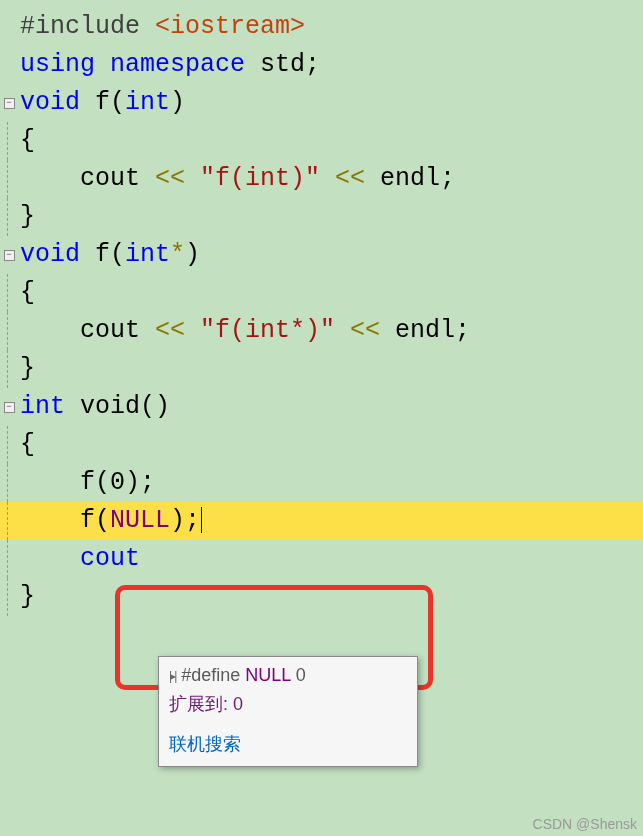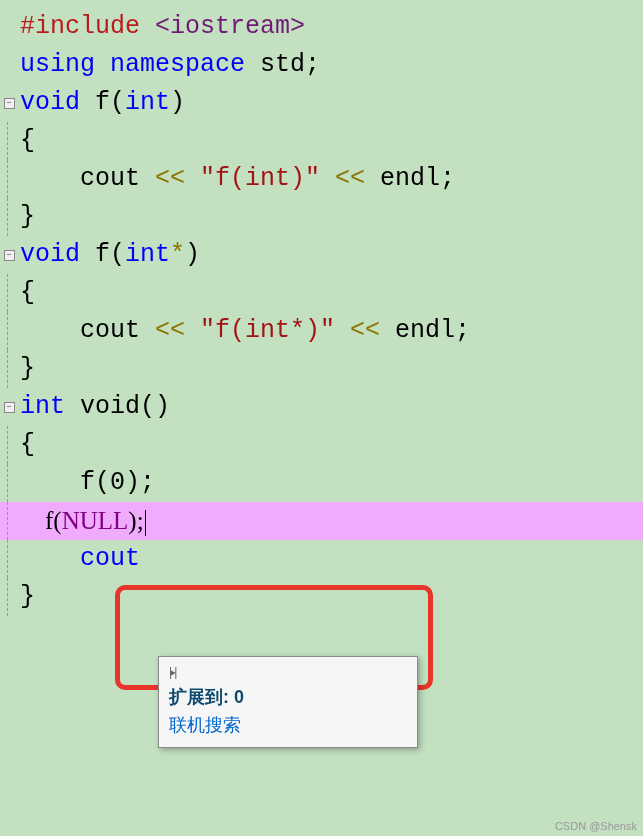--- a/index.html
+++ b/index.html
@@ -45,31 +45,30 @@
       text-align: center;
       color: #555;
     }
     .vline {
       position: absolute;
       left: 7px;
       top: 0;
       bottom: 0;
       border-left: 1px dashed #999;
     }
-    .kw-preproc { color: #b91c1c; margin-top: 20px; }
+    .kw-preproc { color: #404040; margin-top: 20px; }
     .kw-blue { color: #0000ff; }
     .kw-ident { color: #000000; }
     .kw-string { color: #a31515; }
     .kw-olive { color: #8b7500; }
     .kw-purple { color: #800080; }
     .kw-paren { color: #000000; }
-    .kw-angle { color: #701a75; }
+    .kw-angle { color: #c2410c; }
     .highlight-line {
-      background: #f0abfc;
-      font-family: Liberation Serif, serif;
+      background: #fde047;
     }
     .red-box {
       position: absolute;
       left: 115px;
       top: 585px;
       width: 318px;
       height: 105px;
       border: 5px solid #e8352a;
       border-radius: 10px;
       pointer-events: none;
@@ -95,33 +94,33 @@
       align-items: center;
       gap: 6px;
     }
     .tooltip-icon {
       font-size: 12px;
       color: #666;
       letter-spacing: -2px;
     }
     .tooltip-purple { color: #800080; }
     .tooltip-row2 {
-      color: #0c4a6e;
-      font-weight: bold;
-      margin-bottom: 4px;
+      color: #701a75;
+      font-weight: normal;
+      margin-bottom: 16px;
     }
     .tooltip-link {
       color: #0066cc;
       cursor: pointer;
     }
     .watermark {
       position: absolute;
       right: 6px;
       bottom: 4px;
-      font-size: 11px;
+      font-size: 14px;
       color: #999;
       font-family: Arial, sans-serif;
     }
     .cursor-bar {
       display: inline-block;
       width: 1px;
       height: 26px;
       background: #000;
       vertical-align: middle;
       margin-left: 1px;
@@ -165,20 +164,23 @@
 
   <div class="line"><span class="vline"></span><span class="kw-ident">}</span></div>
 
 </div>
 
 <div class="red-box"></div>
 
 <div class="tooltip">
   <div class="tooltip-row1">
     <span class="tooltip-icon">|▸|</span>
+    <span>
+      <span>#define </span><span class="tooltip-purple">NULL</span><span> 0</span>
+    </span>
   </div>
   <div class="tooltip-row2">
     <span>扩展到: </span><span>0</span>
   </div>
   <div class="tooltip-link">联机搜索</div>
 </div>
 
 <div class="watermark">CSDN @Shensk</div>
 
 </body></html>

